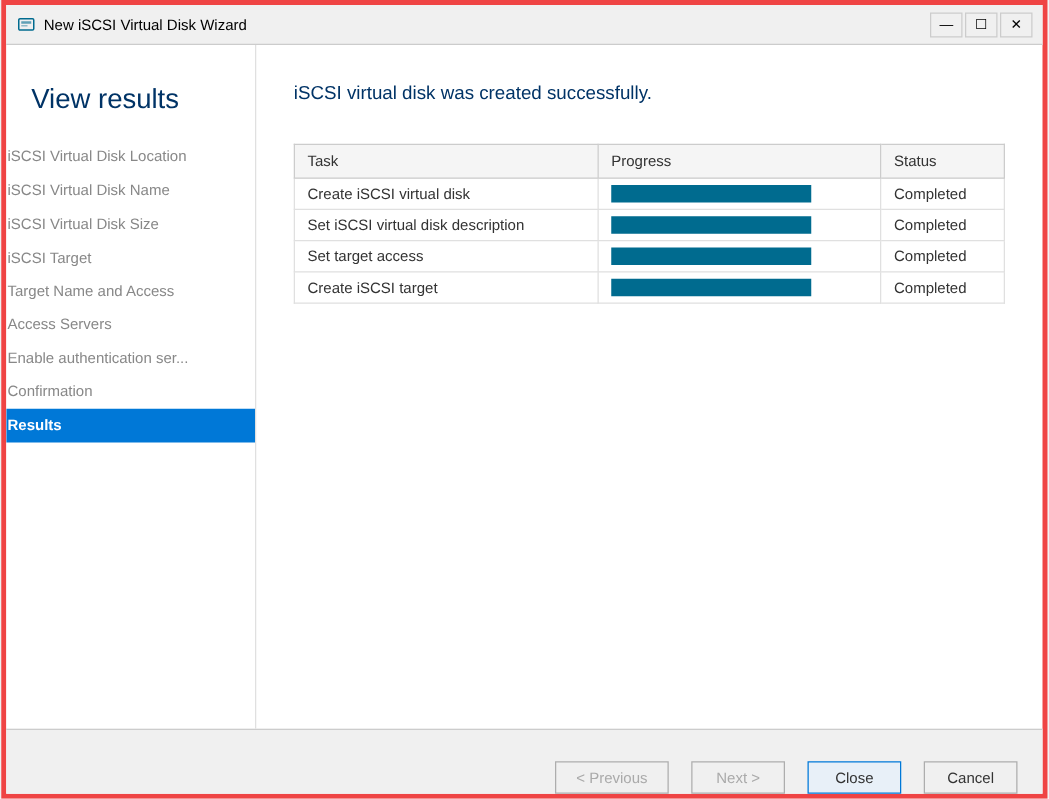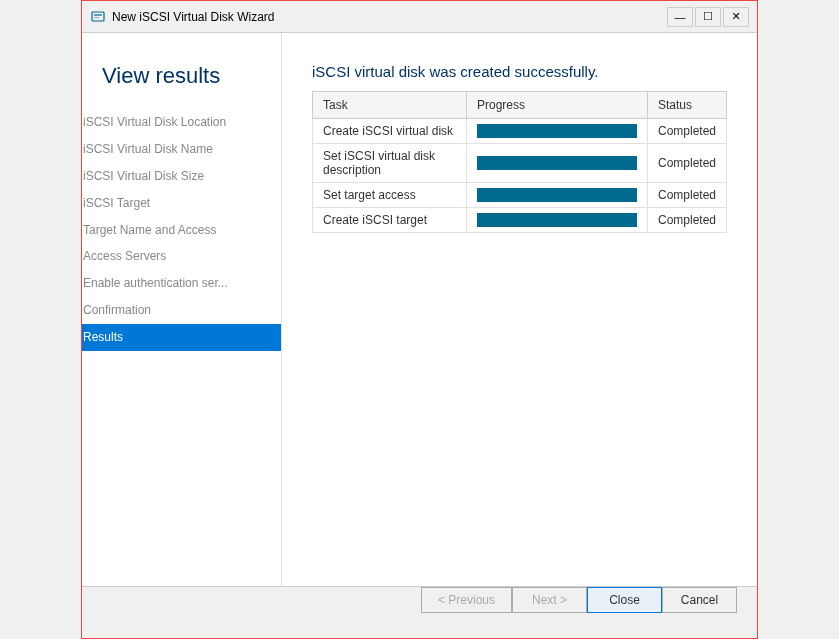--- a/index.html
+++ b/index.html
@@ -8,24 +8,24 @@
       font-size: 13px;
       background: #f0f0f0;
       display: flex;
       justify-content: center;
       align-items: center;
       width: 839px;
       height: 639px;
       overflow: hidden;
     }
     .window {
-      width: 677px;
+      width: 837px;
       height: 639px;
       background: #ffffff;
-      border: 1px solid #ef4444;
+      border: 4px solid #ef4444;
       display: flex;
       flex-direction: column;
     }
     .title-bar {
       background: #f0f0f0;
       border-bottom: 1px solid #ccc;
       height: 32px;
       display: flex;
       align-items: center;
       padding: 0 8px;
@@ -83,33 +83,33 @@
     .sidebar-item {
       padding: 5px 10px 5px 1px;
       font-size: 12px;
       color: #888;
       cursor: default;
       line-height: 1.4;
     }
     .sidebar-item.active {
       background: #0078d7;
       color: #ffffff;
-      font-weight: 400;
+      font-weight: 700;
     }
     .main-content {
       flex: 1;
       padding: 30px 30px 20px 30px;
       display: flex;
       flex-direction: column;
       overflow: hidden;
     }
     .success-title {
       font-size: 15px;
       color: #003366;
-      margin-bottom: 11px;
+      margin-bottom: 32px;
     }
     .results-table {
       width: 100%;
       border-collapse: collapse;
       border: 1px solid #ccc;
     }
     .results-table th {
       background: #f5f5f5;
       border: 1px solid #ccc;
       padding: 6px 10px;
@@ -137,24 +137,24 @@
     }
     .status-completed {
       color: #006b8f;
       font-size: 12px;
     }
     .footer {
       background: #f0f0f0;
       border-top: 1px solid #ccc;
       height: 52px;
       display: flex;
-      align-items: flex-start;
+      align-items: flex-end;
       justify-content: flex-end;
       padding: 0 20px;
-      gap: 0;
+      gap: 18px;
       flex-shrink: 0;
     }
     .footer-btn {
       height: 26px;
       padding: 0 16px;
       background: #f0f0f0;
       border: 1px solid #adadad;
       font-size: 12px;
       color: #333;
       cursor: pointer;

